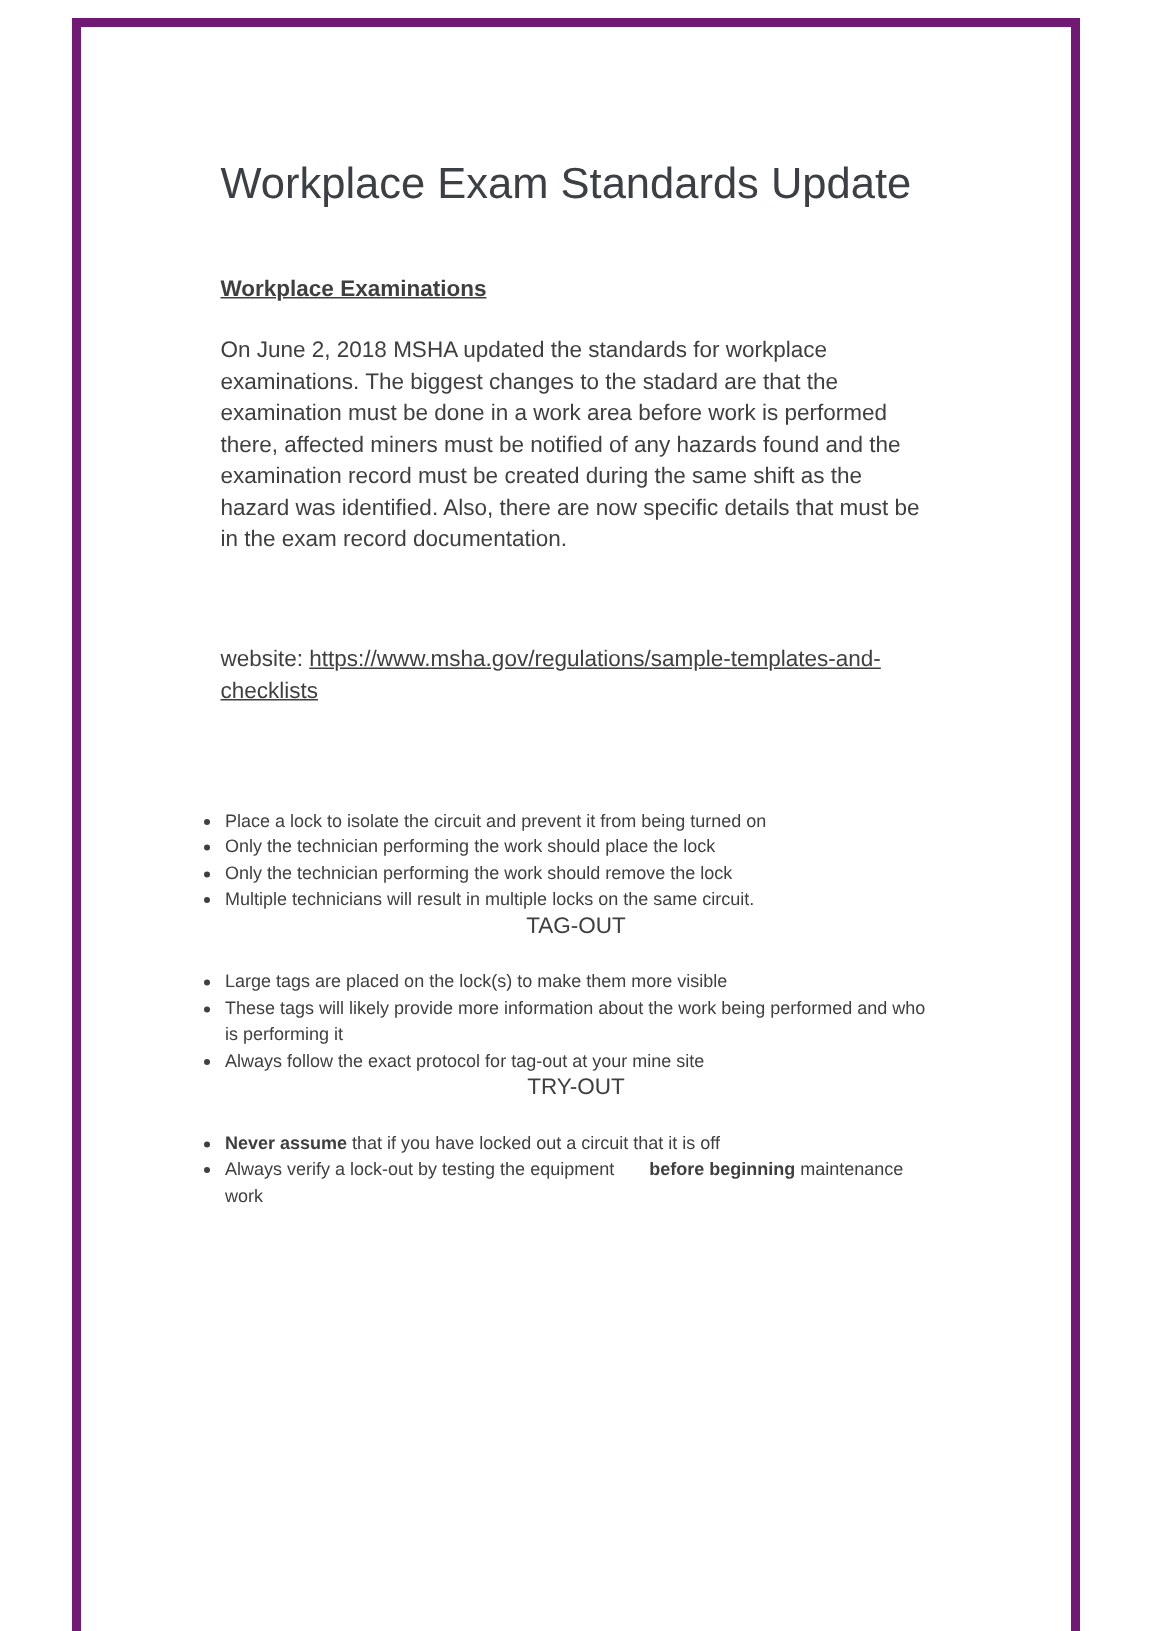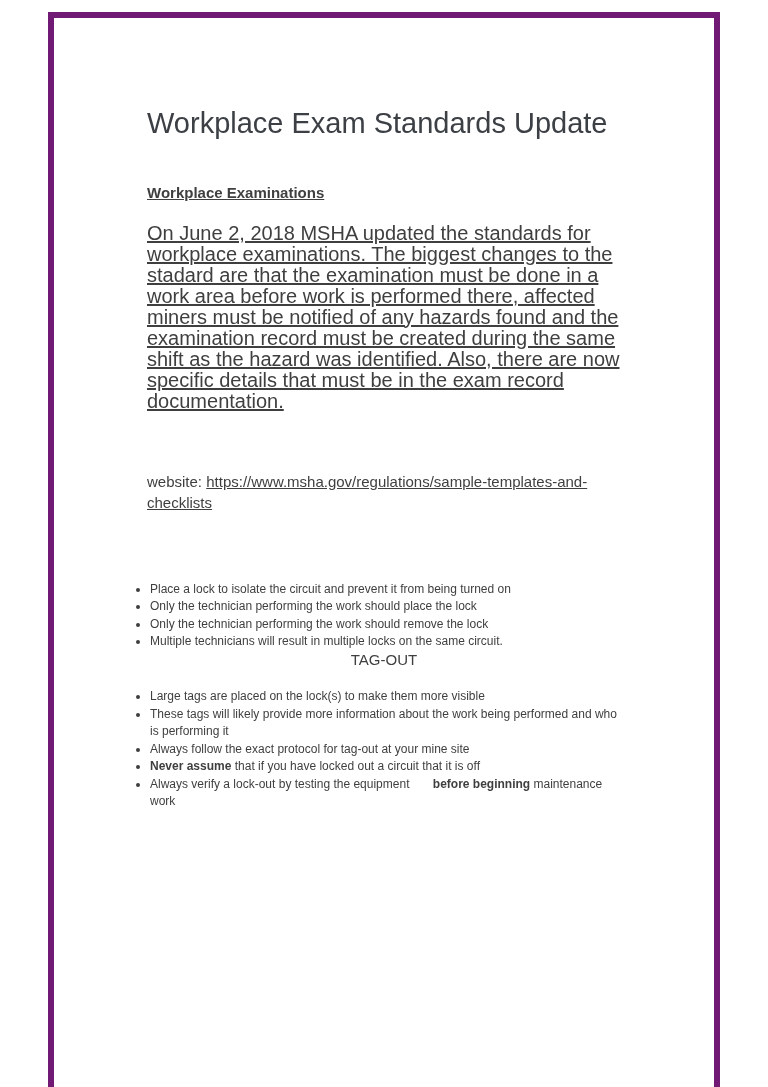--- a/index.html
+++ b/index.html
@@ -26,23 +26,22 @@
   }
   .intro-heading {
     margin-top: 44px;
     font-size: 15px;
     line-height: 17.5px;
     font-weight: 700;
     text-decoration: underline;
   }
   .intro-paragraph {
     margin-top: 21px;
-    font-size: 20px;
+    font-size: 15px;
     line-height: 21px;
-    text-decoration: underline;
   }
   .example-paragraph {
     margin-top: 38px;
     font-size: 15px;
     line-height: 21px;
   }
   .doc-link {
     color: var(--body-text, #3f3f3f);
     text-decoration: underline;
     cursor: pointer;
@@ -113,20 +112,21 @@
       <div class="doc-section">
         <div class="section-heading">TAG-OUT</div>
         <ul class="bullet-list">
           <li><span>Large tags are placed on the lock(s) to make them more visible</span></li>
           <li><span>These tags will likely provide more information about the work being performed and who is performing it</span></li>
           <li><span>Always follow the exact protocol for tag-out at your mine site</span></li>
         </ul>
       </div>
 
       <div class="doc-section">
+        <div class="section-heading">TRY-OUT</div>
         <ul class="bullet-list">
           <li><span style="font-weight: 700; text-align: center;">Never assume</span><span> that if you have locked out a circuit that it is off</span></li>
           <li><span>Always verify a lock-out by testing the equipment </span><span style="font-weight: 700; padding-left: 20px;">before beginning</span><span> maintenance work</span></li>
         </ul>
       </div>
 
     </div>
   </div>
 
 </div>

